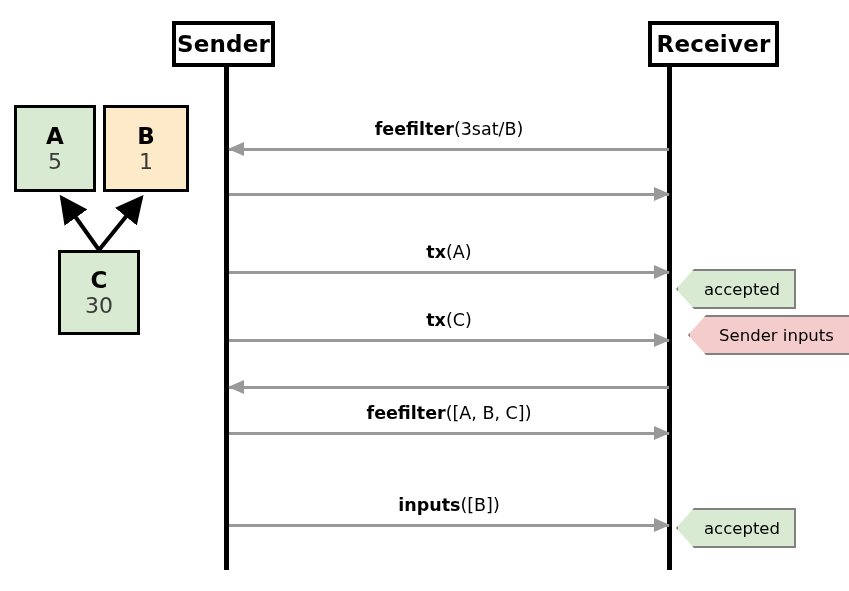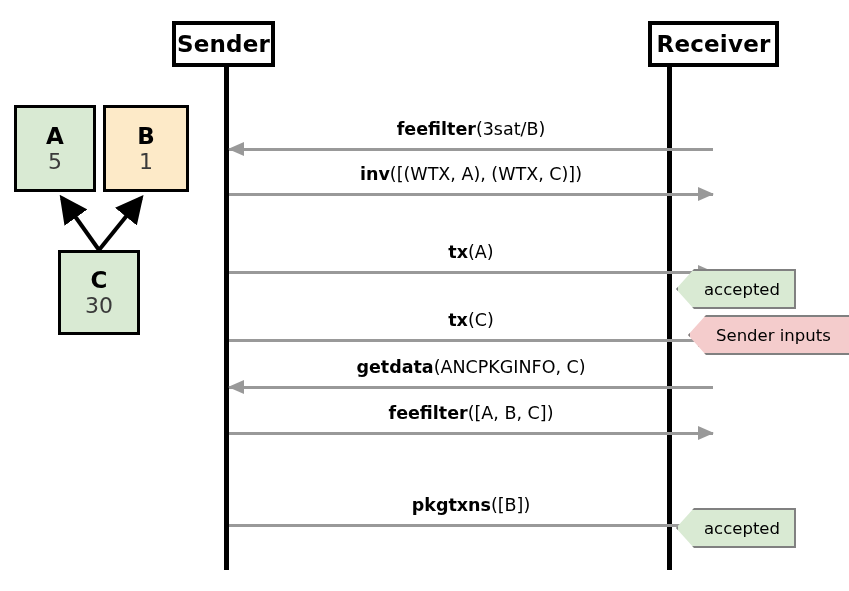--- a/index.html
+++ b/index.html
@@ -43,21 +43,20 @@
   }
   #lifeline-sender { left: 224px; }
   #lifeline-receiver { left: 667px; }
 
   
   .message {
     position: absolute;
     left: 229px;
     width: 440px;
     height: 46px;
-    padding-left: 44px;
   }
   .message-label {
     position: absolute;
     left: 0;
     right: 0;
     top: 0;
     text-align: center;
     font-size: 17.5px;
     color: #000000;
     white-space: nowrap;
@@ -91,21 +90,21 @@
     border-right: 16px solid #999999;
   }
 
   
   .badge {
     position: absolute;
     box-sizing: border-box;
     height: 40px;
     display: flex;
     align-items: center;
-    justify-content: flex-start;
+    justify-content: center;
     padding-left: 26px;
     padding-right: 14px;
     font-size: 16.5px;
     color: #000000;
     white-space: nowrap;
     border: 2px solid #808080;
     clip-path: polygon(18px 0, 100% 0, 100% 100%, 18px 100%, 0 50%);
   }
   .badge.accepted { background: #d9ead3; }
   .badge.rejected { background: #f4cccc; }
@@ -164,23 +163,20 @@
 
   <div class="message" style="top:117px">
     <div class="message-label">
       <span class="cmd">feefilter</span><span class="args">(3sat/B)</span>
     </div>
     <div class="arrow-line"></div>
     <div class="arrow-head left"></div>
   </div>
 
   <div class="message" style="top:162px">
-    <div class="message-label">
-      <span class="cmd">inv</span><span class="args">([(WTX, A), (WTX, C)])</span>
-    </div>
     <div class="arrow-line"></div>
     <div class="arrow-head right"></div>
   </div>
 
 
   <div class="message" style="top:240px">
     <div class="message-label">
       <span class="cmd">tx</span><span class="args">(A)</span>
     </div>
     <div class="arrow-line"></div>
@@ -189,39 +185,36 @@
 
   <div class="message" style="top:308px">
     <div class="message-label">
       <span class="cmd">tx</span><span class="args">(C)</span>
     </div>
     <div class="arrow-line"></div>
     <div class="arrow-head right"></div>
   </div>
 
   <div class="message" style="top:355px">
-    <div class="message-label">
-      <span class="cmd">getdata</span><span class="args">(ANCPKGINFO, C)</span>
-    </div>
     <div class="arrow-line"></div>
     <div class="arrow-head left"></div>
   </div>
 
   <div class="message" style="top:401px">
     <div class="message-label">
       <span class="cmd">feefilter</span><span class="args">([A, B, C])</span>
     </div>
     <div class="arrow-line"></div>
     <div class="arrow-head right"></div>
   </div>
 
 
   <div class="message" style="top:493px">
     <div class="message-label">
-      <span class="cmd">pkgtxns</span><span class="args">([B])</span>
+      <span class="cmd">inputs</span><span class="args">([B])</span>
     </div>
     <div class="arrow-line"></div>
     <div class="arrow-head right"></div>
   </div>
 
   <div class="badge accepted" style="left:676px; top:269px;">
     <span>accepted</span>
   </div>
   <div class="badge rejected" style="left:688px; top:315px; width:165px;">
     <span>Sender inputs</span>

